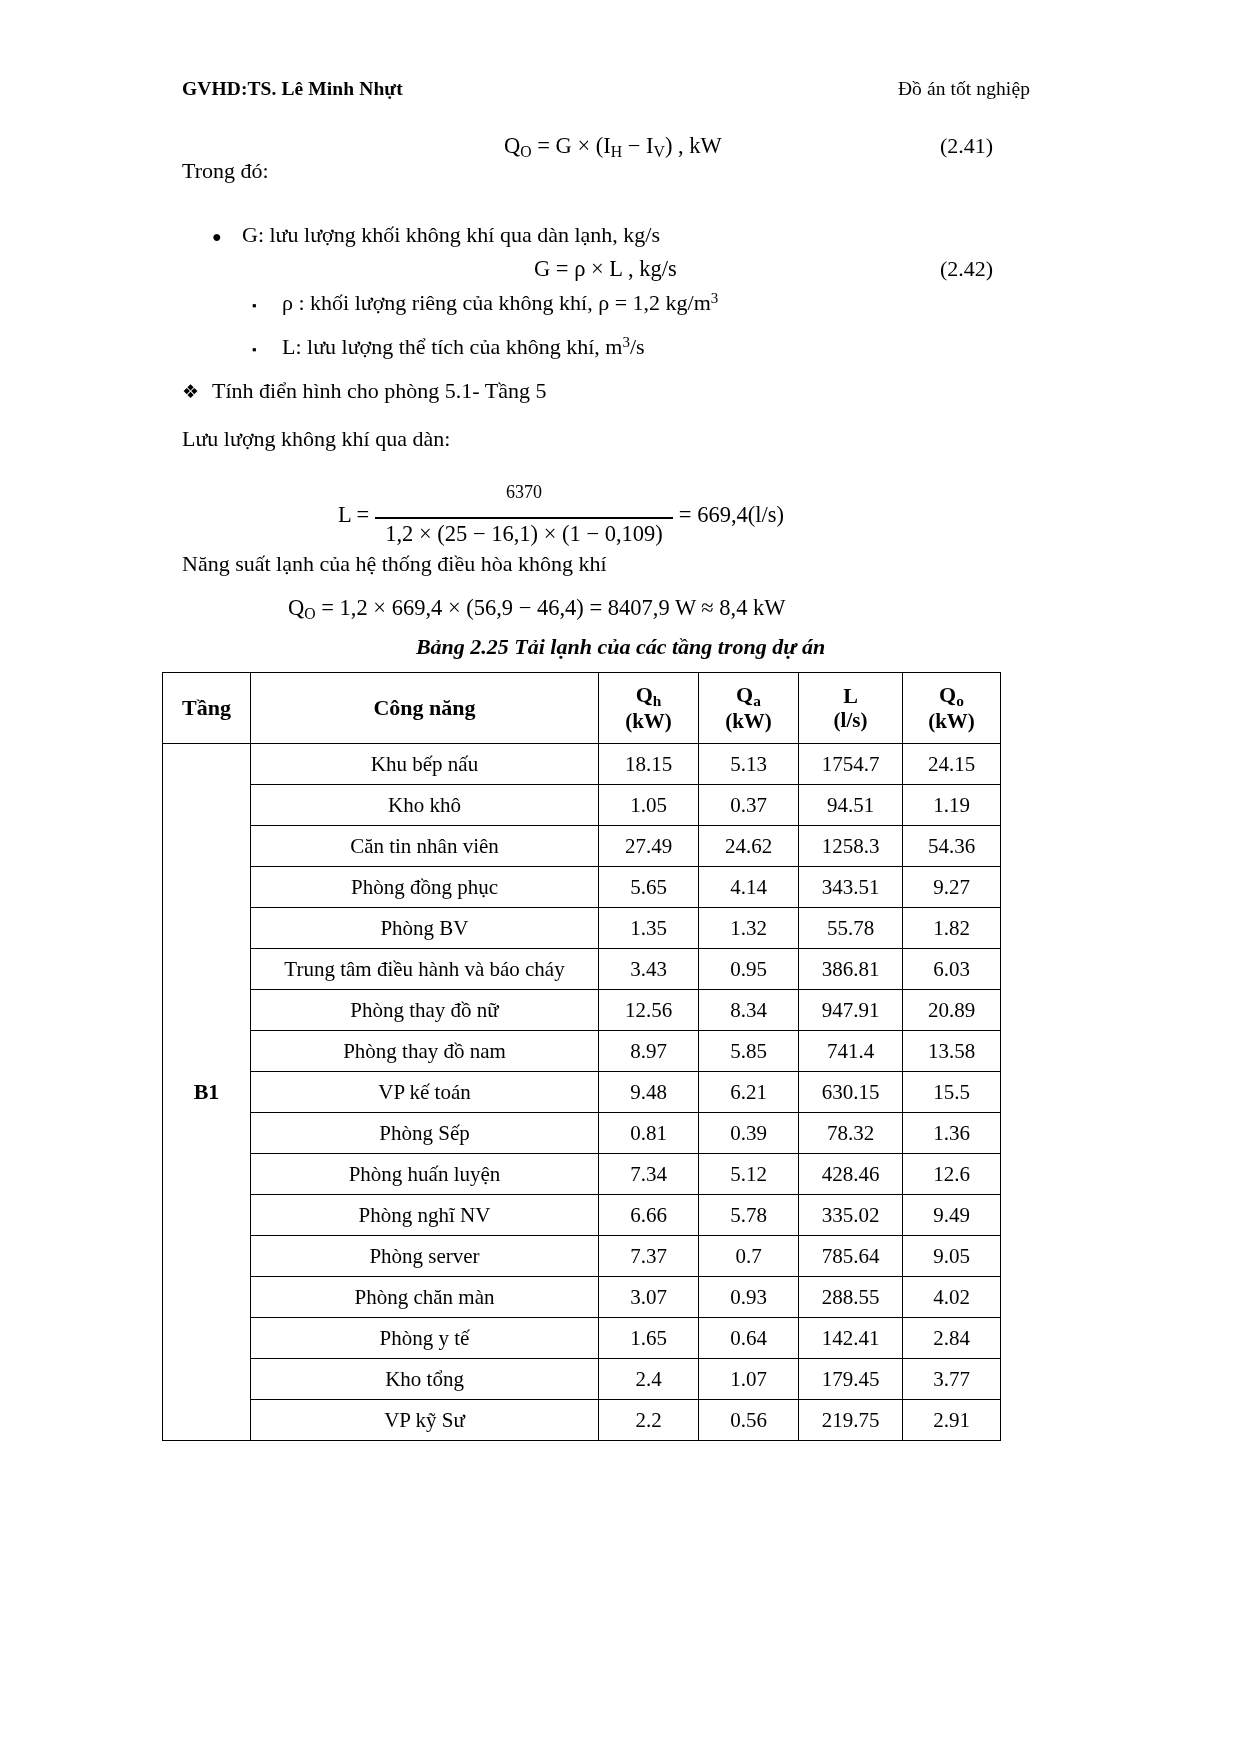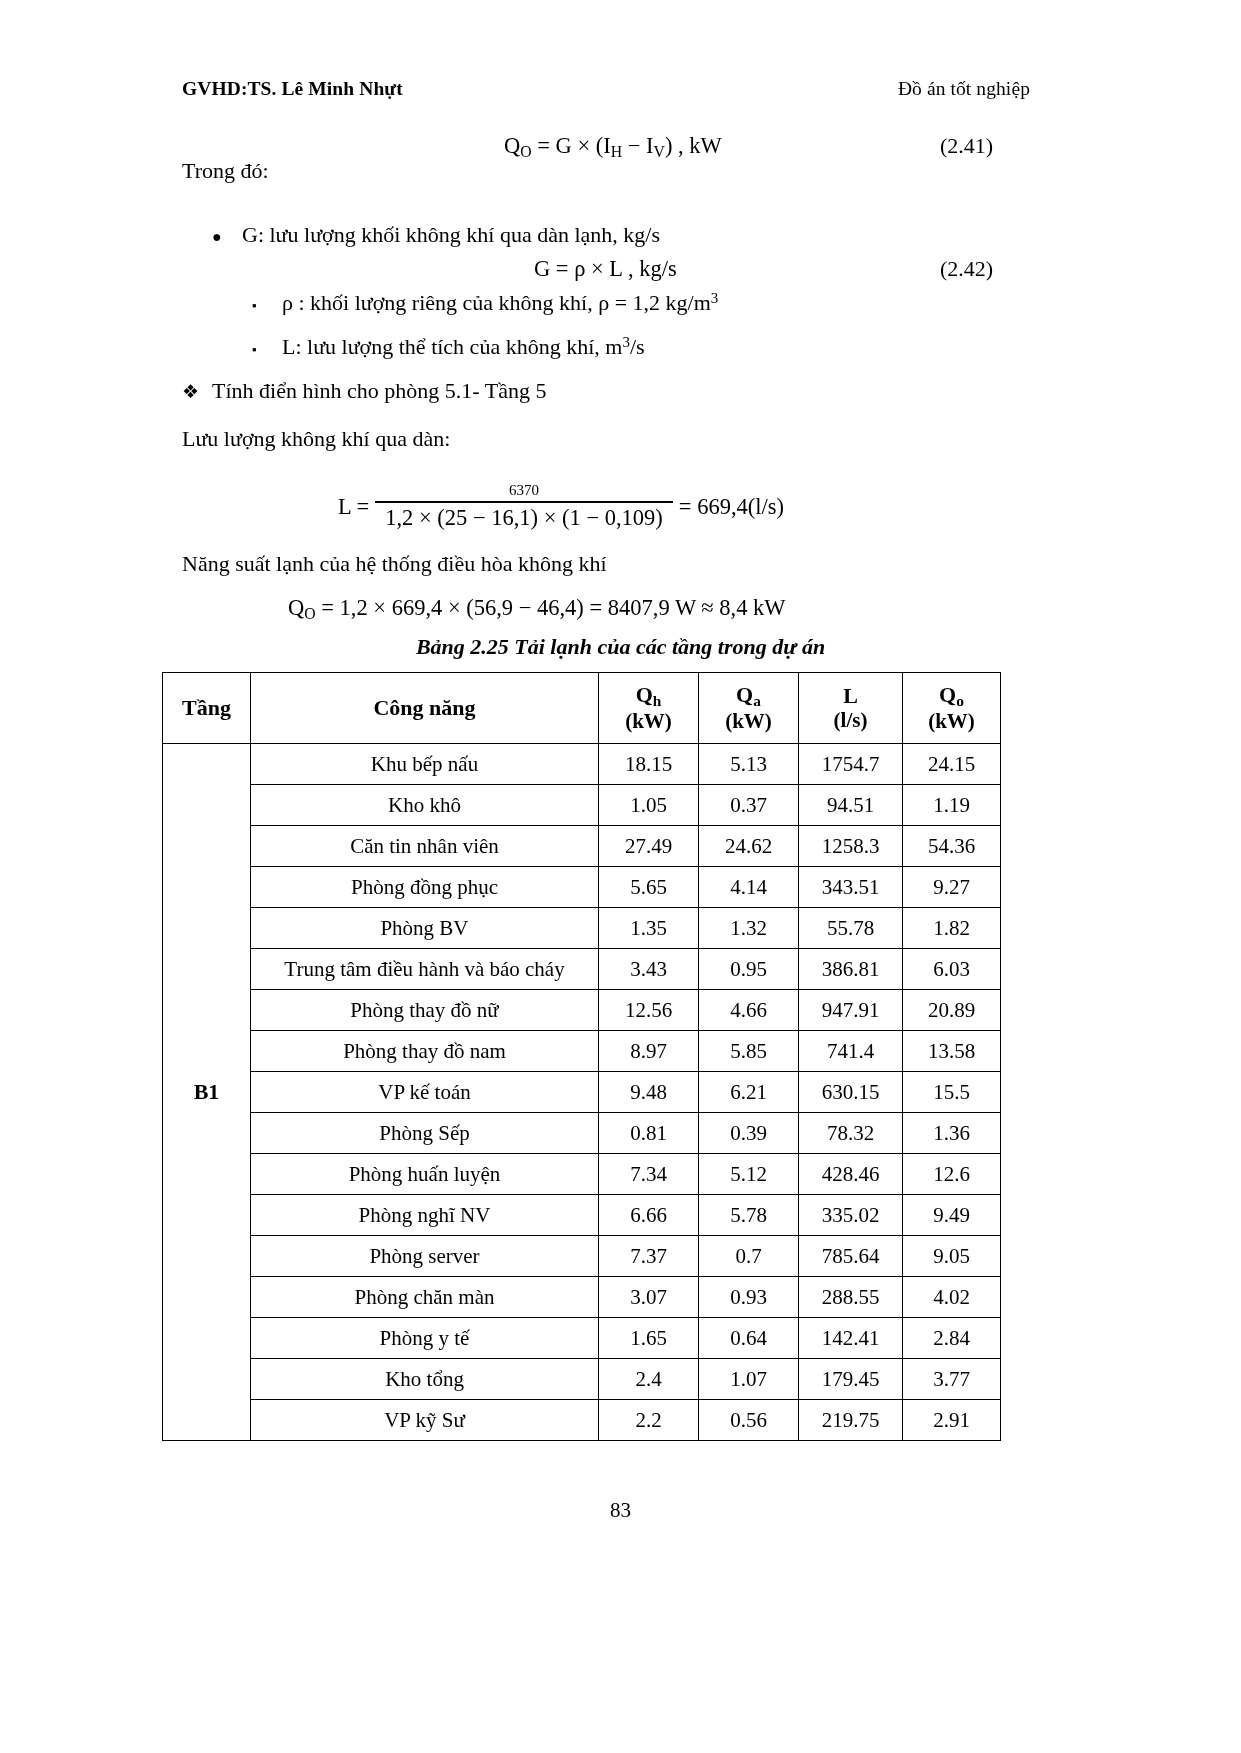--- a/index.html
+++ b/index.html
@@ -86,22 +86,22 @@
     white-space: nowrap;
   }
   .frac {
     display: inline-flex;
     flex-direction: column;
     align-items: center;
     margin: 0 6px;
     vertical-align: middle;
   }
   .frac .num {
-    padding: 0 10px 2px 10px;
-    font-size: 15px;
+    padding: 0 10px 14px 10px;
+    font-size: 18px;
   }
   .frac .den {
     border-top: 2.4px solid #000;
     padding: 2px 10px 0 10px;
     font-size: 22.5px;
   }
 
   
   .caption {
     position: absolute;
@@ -298,21 +298,21 @@
           <tr>
             <td>Trung tâm điều hành và báo cháy</td>
             <td>3.43</td>
             <td>0.95</td>
             <td>386.81</td>
             <td>6.03</td>
           </tr>
           <tr>
             <td>Phòng thay đồ nữ</td>
             <td>12.56</td>
-            <td>4.66</td>
+            <td>8.34</td>
             <td>947.91</td>
             <td>20.89</td>
           </tr>
           <tr>
             <td>Phòng thay đồ nam</td>
             <td>8.97</td>
             <td>5.85</td>
             <td>741.4</td>
             <td>13.58</td>
           </tr>
@@ -376,15 +376,14 @@
             <td>VP kỹ Sư</td>
             <td>2.2</td>
             <td>0.56</td>
             <td>219.75</td>
             <td>2.91</td>
           </tr>
         </tbody>
     </table>
   </div>
 
-  <div class="pageno">83</div>
 
 </div>
 
 </body></html>

